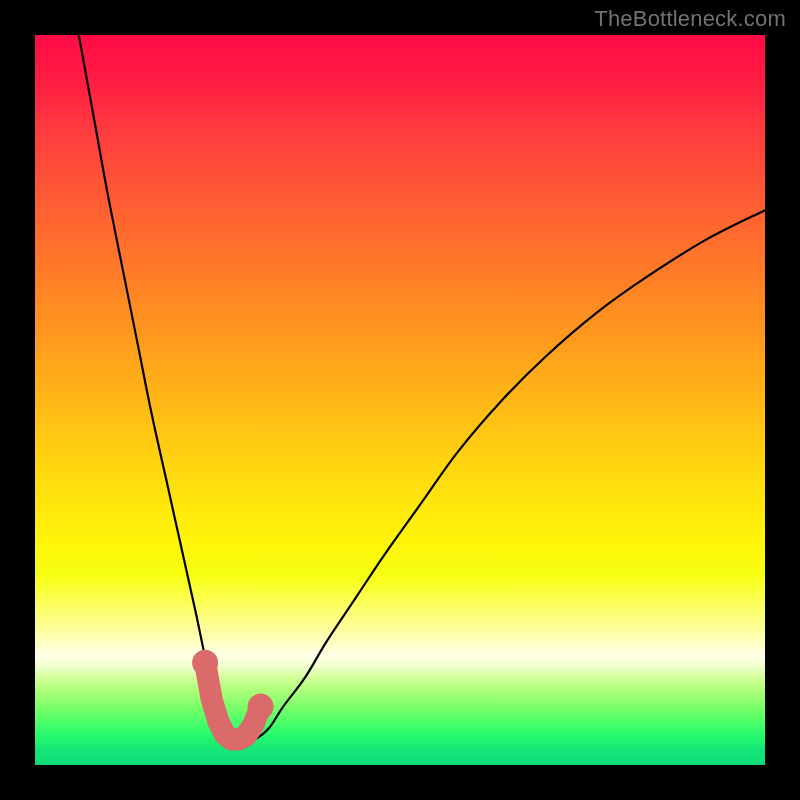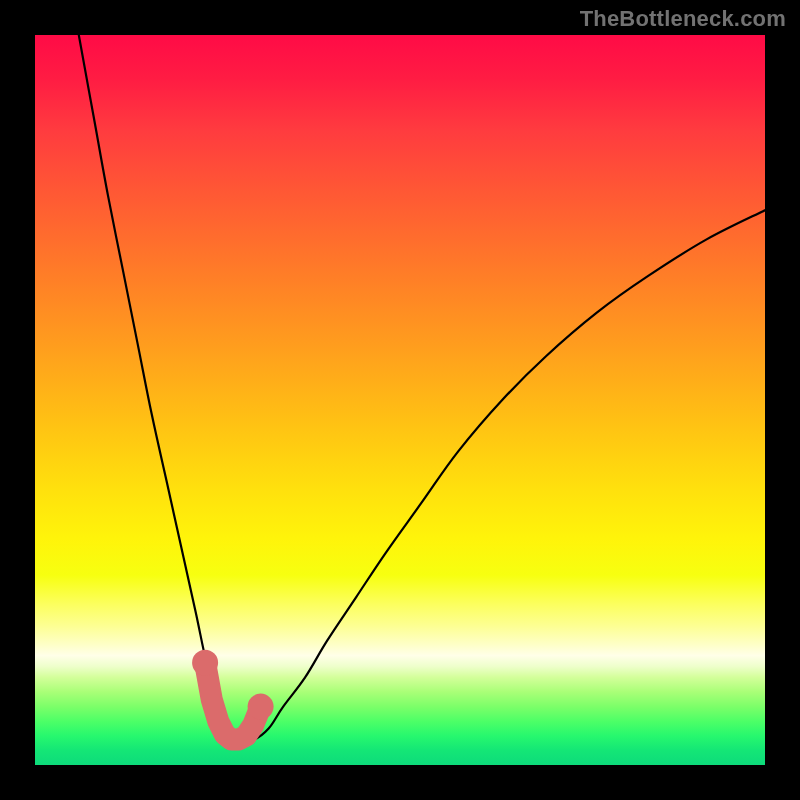--- a/index.html
+++ b/index.html
@@ -60,21 +60,21 @@
   .curve-layer {
     position: absolute;
     inset: 0;
   }
   .watermark {
     position: absolute;
     top: 6px;
     right: 14px;
     font-family: Arial, Helvetica, sans-serif;
     font-size: 22px;
-    font-weight: 700;
+    font-weight: 400;
     color: #727272;
     letter-spacing: 0.2px;
   }
 </style>
 </head>
 <body>
 
 <div class="frame">
   <div class="plot">
     <div class="gradient"></div>

